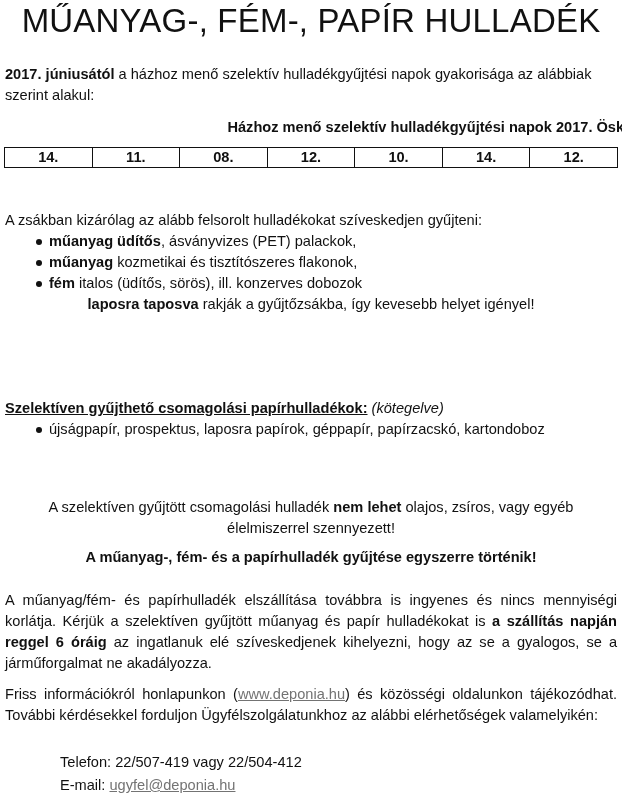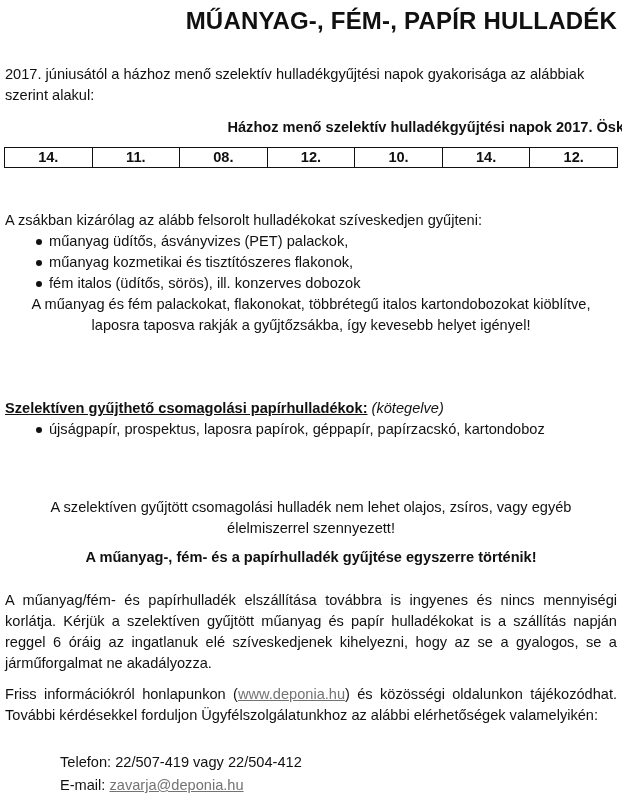--- a/index.html
+++ b/index.html
@@ -3,22 +3,22 @@
 <meta charset="utf-8">
 <style>
   html, body { margin: 0; padding: 0; background: #ffffff; }
   body {
     width: 622px; height: 807px; position: relative; overflow: hidden;
     font-family: "Liberation Sans", "DejaVu Sans", sans-serif;
     color: #111111; font-size: 14.6px; line-height: 21px;
   }
   .page { position: absolute; left: 5px; top: 0; width: 612px; }
   .title {
-    position: absolute; left: 0; top: 4px; width: 612px; text-align: right;
-    font-weight: bold; font-size: 24px; line-height: 34px; letter-spacing: 0.2px;
+    position: absolute; left: 0; top: 4px; width: 612px; text-align: center;
+    font-weight: normal; font-size: 33px; line-height: 34px; letter-spacing: 0.2px;
   }
   .intro { position: absolute; left: 0; top: 64px; width: 612px; }
   .table-caption {
     position: absolute; left: 16px; top: 117px; width: 612px; text-align: right;
     font-weight: bold;
   }
   table.sched {
     position: absolute; left: -1px; top: 147px; width: 614px;
     border-collapse: collapse; table-layout: fixed;
   }
@@ -29,21 +29,21 @@
   .sec { position: absolute; left: 0; width: 612px; }
   .heading { font-weight: bold; text-decoration: underline; }
   .ital { font-style: italic; }
   ul.bul { list-style: none; margin: 0; padding: 0; }
   ul.bul li { position: relative; padding-left: 44px; }
   ul.bul li .dot {
     position: absolute; left: 31px; top: 8px; width: 6px; height: 6px; border-radius: 50%; background: #111;
   }
   .center { text-align: center; }
   .justify { text-align: justify; text-align-last: left; }
-  b { font-weight: normal; }
+  b { font-weight: bold; }
   a.link { color: #737373; text-decoration: underline; }
   .indent { padding-left: 55px; }
 </style>
 </head>
 <body>
 
 <div class="page">
 
   <div class="title">MŰANYAG-, FÉM-, PAPÍR HULLADÉK</div>
 
@@ -67,21 +67,20 @@
   </tbody>
     </table>
 
   <div class="sec" style="top:210px;">
     <div>A zsákban kizárólag az alább felsorolt hulladékokat szíveskedjen gyűjteni:</div>
     <ul class="bul">
       <li><span class="dot"></span><b>műanyag üdítős</b><span>, ásványvizes (PET) palackok,</span></li>
       <li><span class="dot"></span><b>műanyag</b><span> kozmetikai és tisztítószeres flakonok,</span></li>
       <li><span class="dot"></span><b>fém</b><span> italos (üdítős, sörös), ill. konzerves dobozok</span></li>
     </ul>
-    <div class="center">A műanyag és fém palackokat, flakonokat, többrétegű italos kartondobozokat kiöblítve,</div>
     <div class="center"><b>laposra taposva</b><span> rakják a gyűjtőzsákba, így kevesebb helyet igényel!</span></div>
   </div>
 
   <div class="sec" style="top:398px;">
     <div>
       <span class="heading">Szelektíven gyűjthető csomagolási papírhulladékok:</span><span class="ital"> (kötegelve)</span>
     </div>
     <ul class="bul">
       <li><span class="dot"></span><span>újságpapír, prospektus, laposra papírok, géppapír, papírzacskó, kartondoboz</span></li>
     </ul>
@@ -98,16 +97,16 @@
   </div>
 
   <div class="sec justify" style="top:684px;">
     <span>Friss információkról honlapunkon (</span><a class="link">www.deponia.hu</a><span>) és közösségi oldalunkon tájékozódhat. További kérdésekkel forduljon Ügyfélszolgálatunkhoz az alábbi elérhetőségek valamelyikén:</span>
   </div>
 
   <div class="sec indent" style="top:752px;">
     <span>Telefon: </span><span>22/507-419 vagy 22/504-412</span>
   </div>
   <div class="sec indent" style="top:775px;">
-    <span>E-mail: </span><a class="link">zavarja@deponia.hu</a>
+    <span>E-mail: </span><a class="link">ugyfel@deponia.hu</a>
   </div>
 
 </div>
 
 </body></html>

